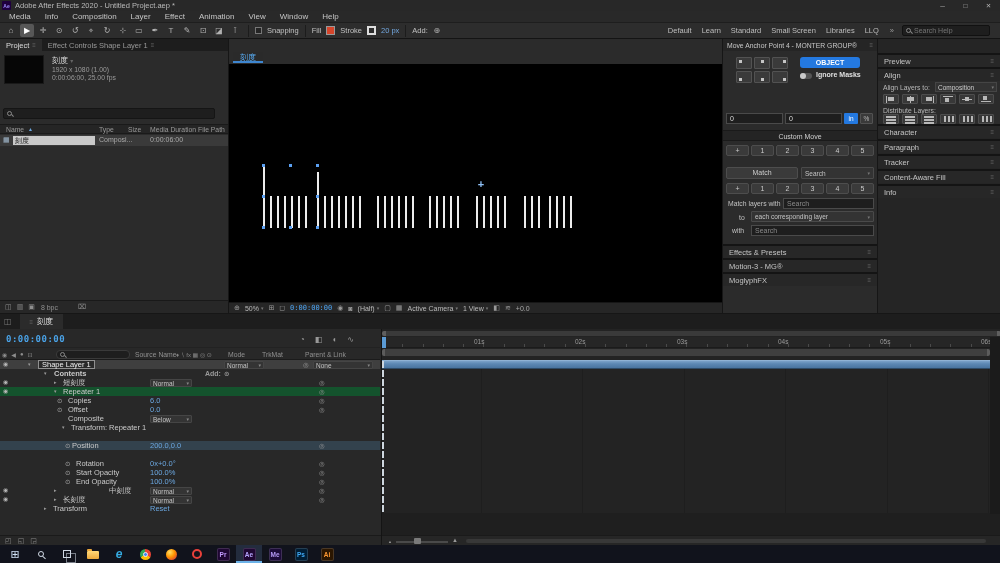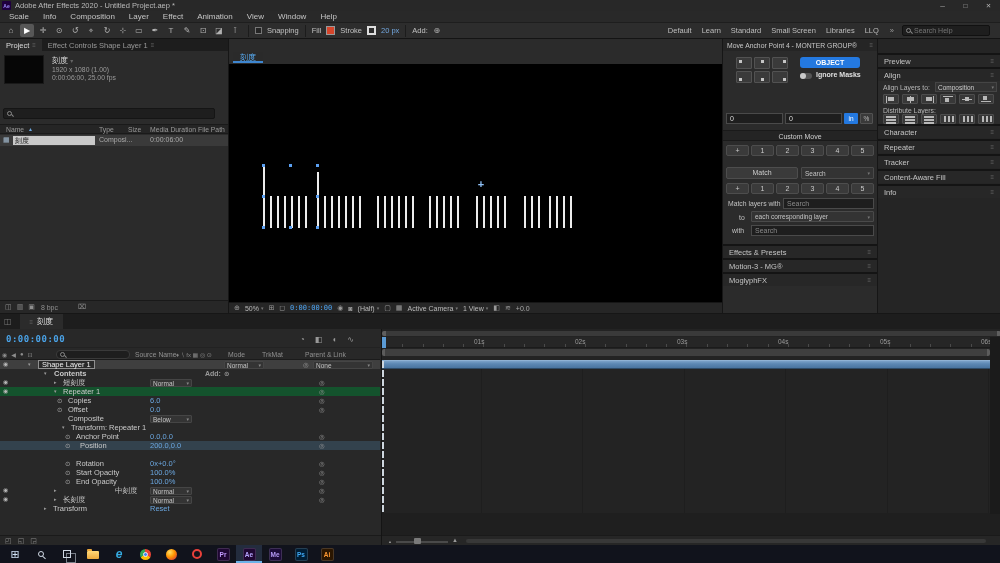--- a/index.html
+++ b/index.html
@@ -183,21 +183,21 @@
     <span class="ae-logo">Ae</span>
     <span>Adobe After Effects 2020 - Untitled Project.aep *</span>
     <span id="wbtns">
       <span class="wbtn">─</span>
       <span class="wbtn">□</span>
       <span class="wbtn">✕</span>
     </span>
   </div>
 
   <div id="menubar">
-      <span class="mitem">Scale</span>
+      <span class="mitem">Media</span>
       <span class="mitem">Info</span>
       <span class="mitem">Composition</span>
       <span class="mitem">Layer</span>
       <span class="mitem">Effect</span>
       <span class="mitem">Animation</span>
       <span class="mitem">View</span>
       <span class="mitem">Window</span>
       <span class="mitem">Help</span>
     </div>
 
@@ -523,21 +523,21 @@
             <i style="left: 7px; top: 1px; width: 2px; height: 6px;"></i>
             <i style="left: 11px; top: 1px; width: 2px; height: 6px;"></i>
           </div>
         </div>
     </div>
   <div class="phdr" style="top: 85px;">
         <span>Character</span>
         <span class="grip">≡</span>
       </div>
       <div class="phdr" style="top: 100px;">
-        <span>Repeater</span>
+        <span>Paragraph</span>
         <span class="grip">≡</span>
       </div>
       <div class="phdr" style="top: 115px;">
         <span>Tracker</span>
         <span class="grip">≡</span>
       </div>
       <div class="phdr" style="top: 130px;">
         <span>Content-Aware Fill</span>
         <span class="grip">≡</span>
       </div>
@@ -632,29 +632,23 @@
           <span class="rlabel" style="left: 68px;">Composite</span>
           <span class="rdd">
             <span>Below</span>
             <span class="ddc">▾</span>
           </span>
         </div>
         <div class="trow" style="top: 63px;">
           <span class="rexp" style="left: 62px;">▾</span>
           <span class="rlabel" style="left: 71px;">Transform: Repeater 1</span>
         </div>
-        <div class="trow" style="top: 72px;">
-          <span class="rsw" style="left: 65px;">⊙</span>
-          <span class="rlabel" style="left: 76px;">Anchor Point</span>
-          <span class="rval">0.0,0.0</span>
-          <span class="rwhip">◎</span>
-        </div>
         <div class="trow hl" style="top: 81px;">
           <span class="rsw" style="left: 65px;">⊙</span>
-          <span class="rlabel" style="left: 80px;">Position</span>
+          <span class="rlabel" style="left: 72px;">Position</span>
           <span class="rval">200.0,0.0</span>
           <span class="rwhip">◎</span>
         </div>
         <div class="trow" style="top: 99px;">
           <span class="rsw" style="left: 65px;">⊙</span>
           <span class="rlabel" style="left: 76px;">Rotation</span>
           <span class="rval">0x+0.0°</span>
           <span class="rwhip">◎</span>
         </div>
         <div class="trow" style="top: 108px;">
@@ -665,21 +659,21 @@
         </div>
         <div class="trow" style="top: 117px;">
           <span class="rsw" style="left: 65px;">⊙</span>
           <span class="rlabel" style="left: 76px;">End Opacity</span>
           <span class="rval">100.0%</span>
           <span class="rwhip">◎</span>
         </div>
         <div class="trow" style="top: 126px;">
           <span class="reye">◉</span>
           <span class="rexp" style="left: 54px;">▸</span>
-          <span class="rlabel" style="left: 75px; padding-left: 40px;">中刻度</span>
+          <span class="rlabel" style="left: 69px; padding-left: 40px;">中刻度</span>
           <span class="rdd">
             <span>Normal</span>
             <span class="ddc">▾</span>
           </span>
           <span class="rwhip">◎</span>
         </div>
         <div class="trow" style="top: 135px;">
           <span class="reye">◉</span>
           <span class="rexp" style="left: 54px;">▸</span>
           <span class="rlabel" style="left: 63px;">长刻度</span>

